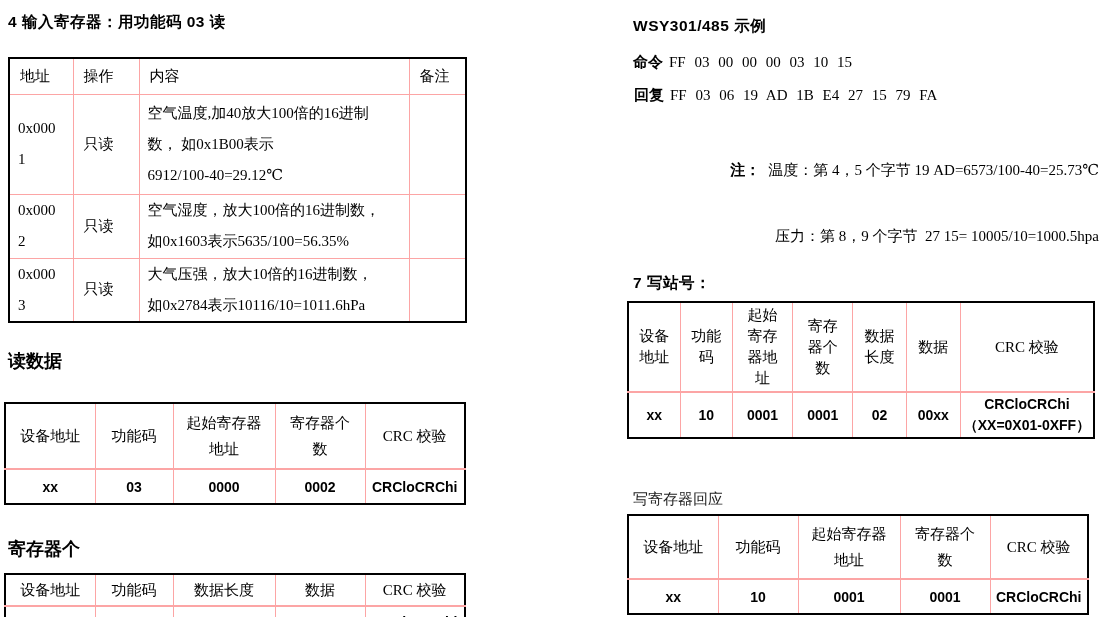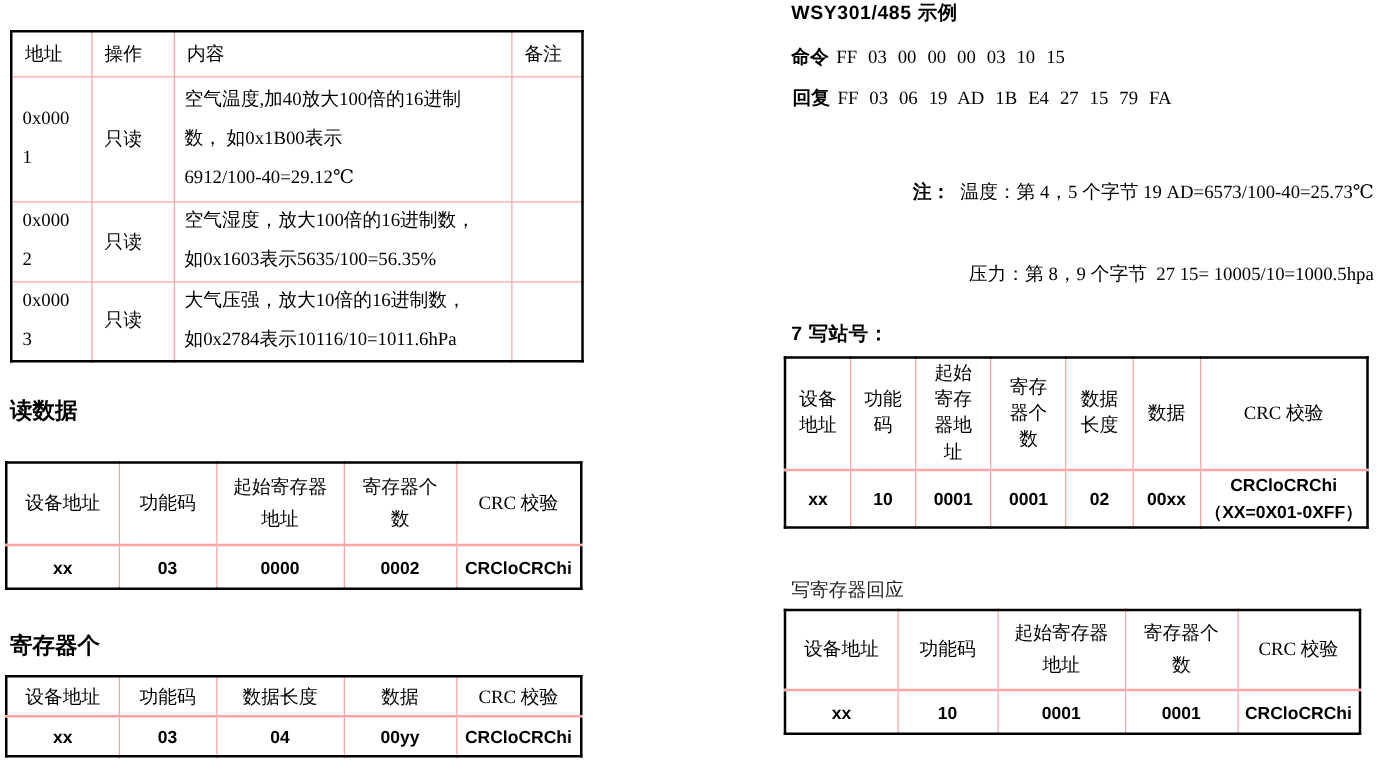--- a/index.html
+++ b/index.html
@@ -47,51 +47,52 @@
   .t3 tr.dt { height:32px; }
   .t2 tr.hd td, .t5 tr.hd td { line-height:26px; }
   tr.dt td { border-top-width:2px; }
   .val {
     font-family:"Liberation Sans","DejaVu Sans",sans-serif;
     font-weight:bold; font-size:14px;
   }
   .t4 .val { line-height:21px; }
 
   
-  .ex-title { }
+  .ex-title { margin-top:16px; }
   .line { line-height:21px; }
   .cmd-line   { margin-top:14px; }
   .reply-line { margin-top:11px; padding-left:7px; }
   .b {
     font-family:"Liberation Sans","DejaVu Sans",sans-serif;
     font-weight:bold;
   }
   .hex { word-spacing:5px; margin-left:6px; white-space:pre-wrap; }
   .note-block { margin-top:14px;text-align:right; }
   .note-block .line { line-height:33px; white-space:pre-wrap; }
   .note-first .notetext { margin-left:8px; }
   .note-cont { padding-left:44px; }
   .write-title { margin-top:20px; }
 
   .t4 { width:468px; margin-top:7px; }
   .t4 tr.hd { height:90px; }
   .t4 tr.hd td { line-height:21px; }
   .t4 tr.dt { height:46px; }
-  .wr-label { margin-top:40px; padding-left:6px; }
+  .wr-label { margin-top:51px; padding-left:6px; }
   .t5 { width:460px; margin-top:5px; }
   .t5 tr.hd { height:64px; }
   .t5 tr.dt { height:35px; }
 </style>
 </head>
 <body>
 
 <div class="page">
 
   <div class="col-left">
 
+    <div class="h-title" style="margin-top:12px">4 输入寄存器：用功能码 03 读</div>
 
     <table class="t1 bordered">
       <colgroup>
           <col style="width:64px">
           <col style="width:66px">
           <col style="width:270px">
           <col style="width:57px">
         </colgroup>
       <tbody>
           <tr class="hd">

